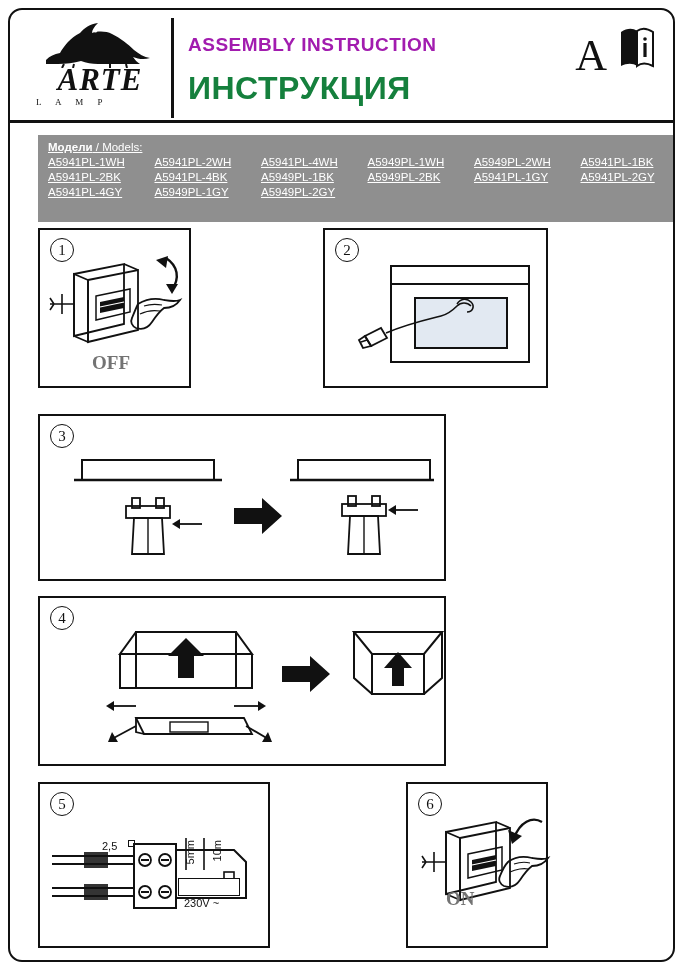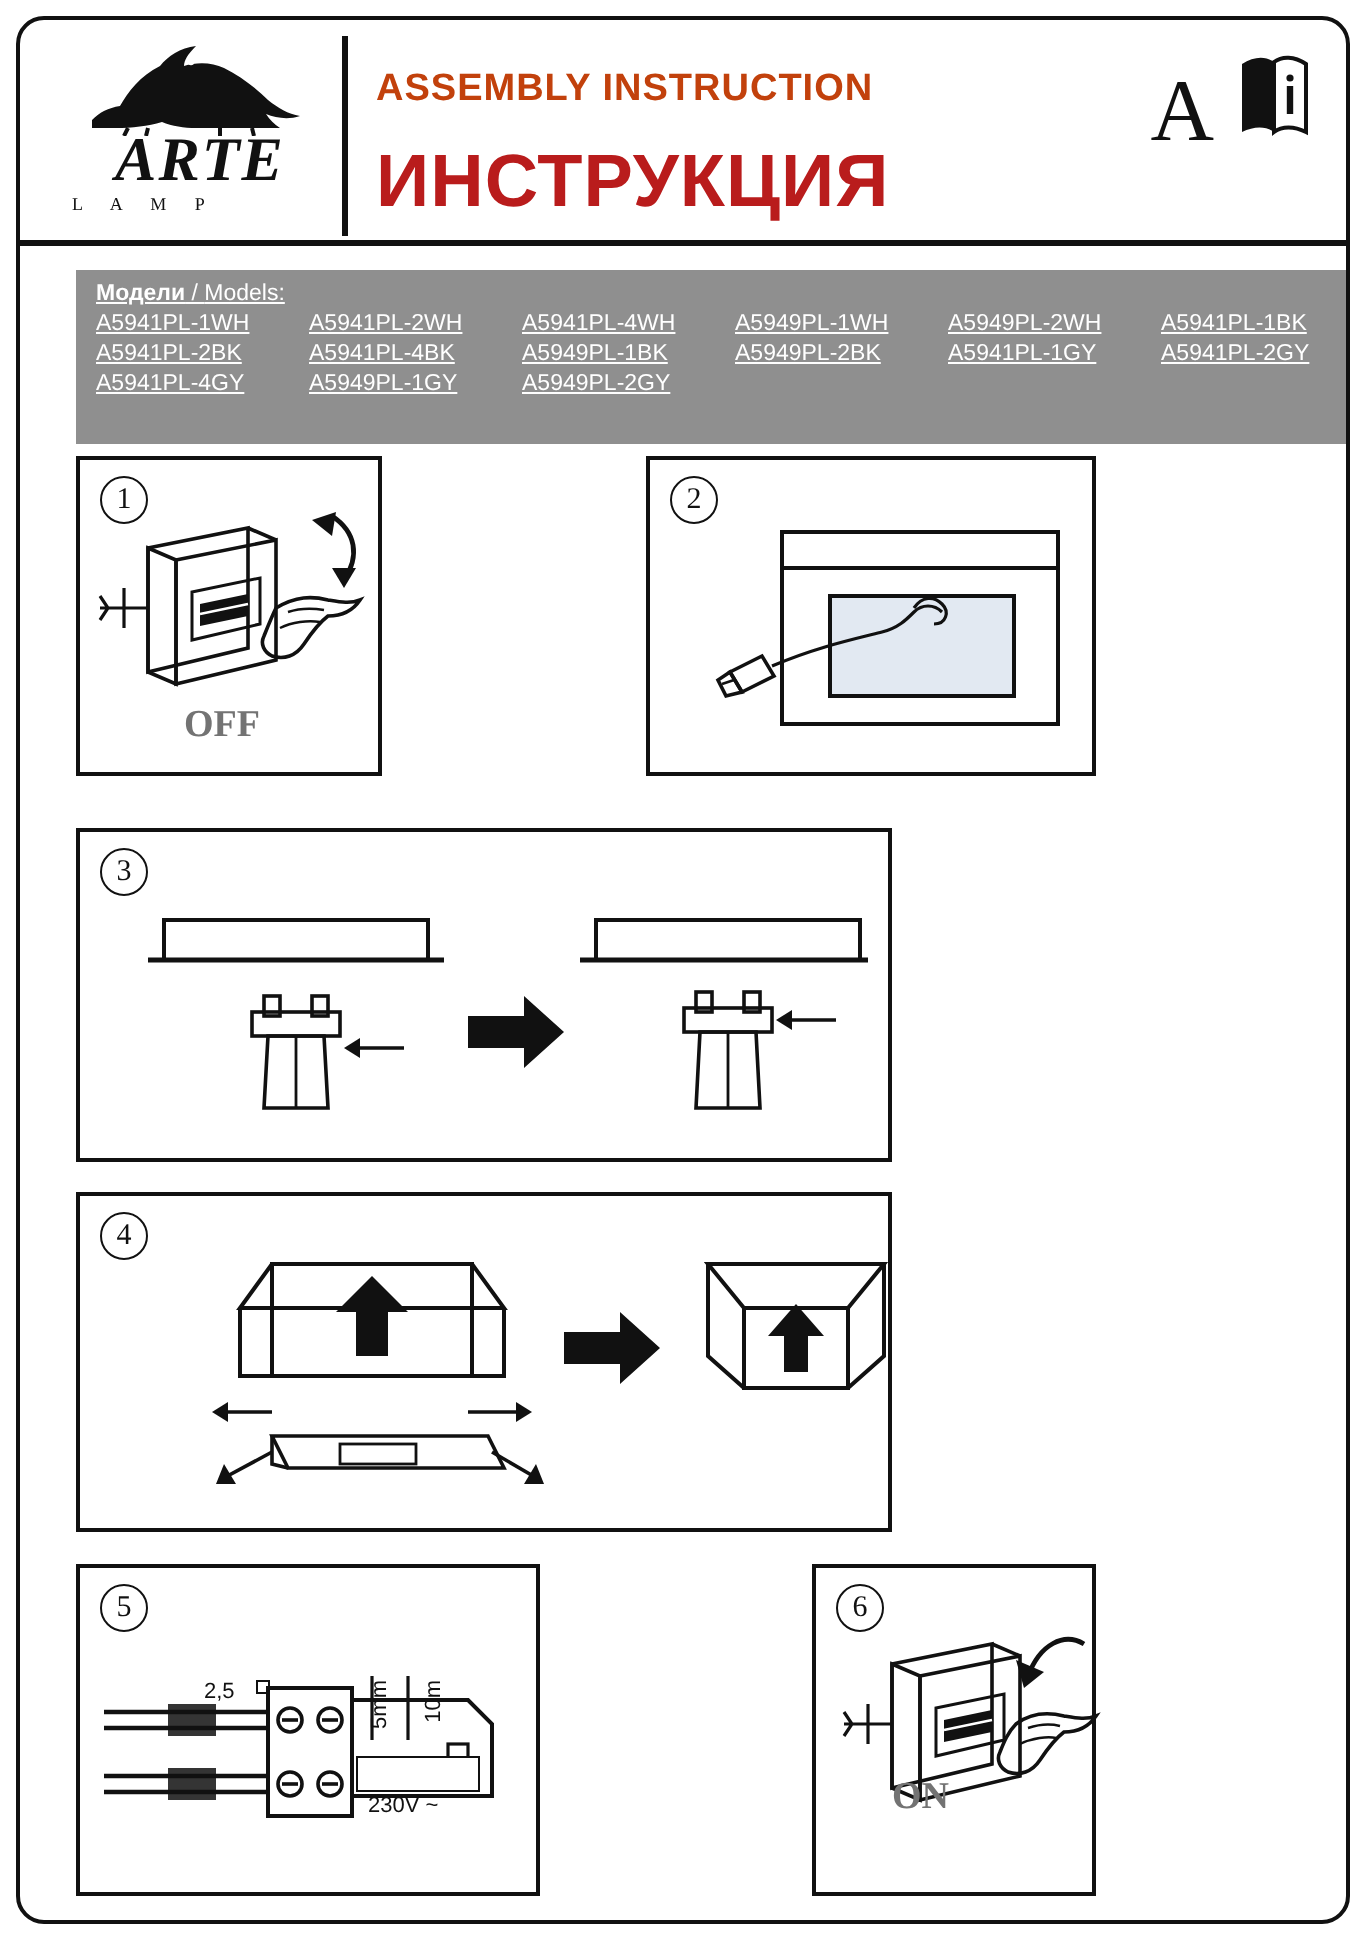--- a/index.html
+++ b/index.html
@@ -63,30 +63,30 @@
     letter-spacing: 6px;
     color: #111;
   }
   .title-en {
     position: absolute;
     left: 178px; top: 24px;
     font-family: "Liberation Sans", sans-serif;
     font-size: 19px;
     font-weight: bold;
     letter-spacing: 0.5px;
-    color: #c2410c;
+    color: #a21caf;
   }
   .title-ru {
     position: absolute;
     left: 178px; top: 60px;
     font-family: "Liberation Sans", sans-serif;
-    font-size: 37px;
+    font-size: 32px;
     font-weight: bold;
     letter-spacing: 0.5px;
-    color: #b91c1c;
+    color: #15803d;
   }
   .letter-a {
     position: absolute;
     right: 66px; top: 20px;
     font-family: "Liberation Serif", serif;
     font-size: 44px;
     color: #111;
   }
   .manual-icon {
     position: absolute;

